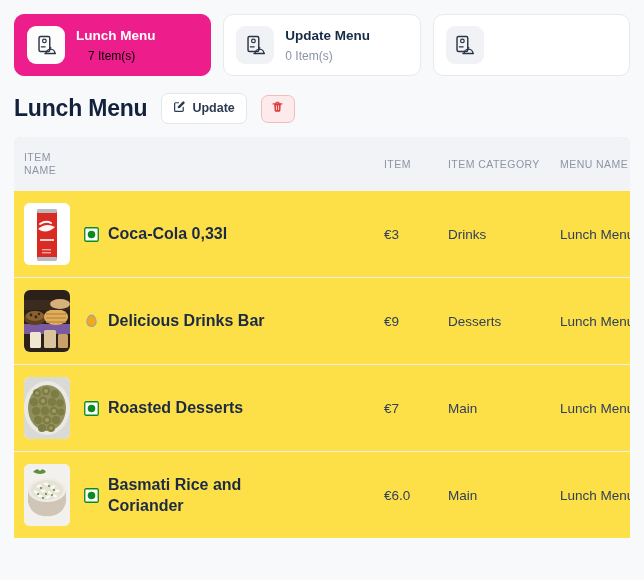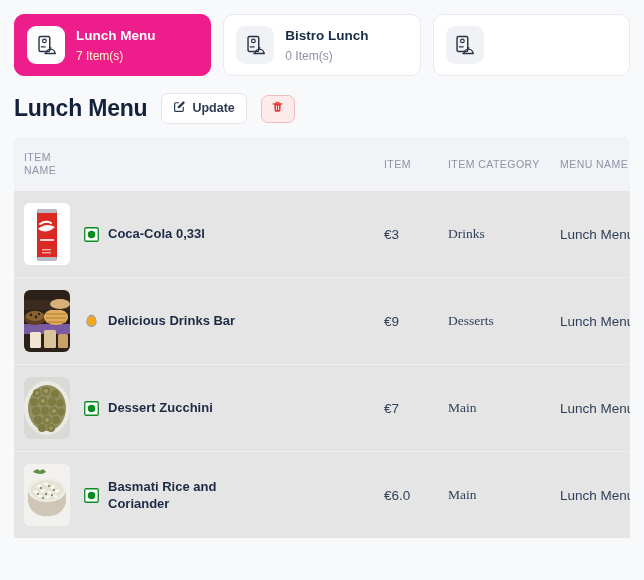--- a/index.html
+++ b/index.html
@@ -69,21 +69,21 @@
     text-overflow: ellipsis;
   }
   .menu-card.active .card-title { color: #ffffff; }
 
   .card-sub {
     font-size: 12px;
     color: #8c93a3;
     margin-top: 2px;
     white-space: nowrap;
   }
-  .menu-card.active .card-sub { color: #fef9c3; }
+  .menu-card.active .card-sub { color: #000000; margin-left: 12px; }
 
   
   .title-row {
     display: flex;
     align-items: center;
     gap: 14px;
     padding: 17px 14px 13px 14px;
   }
 
   .page-title {
@@ -118,21 +118,21 @@
     height: 28px;
     background: #fdeaea;
     border: 1px solid #f3bcbc;
     border-radius: 7px;
     cursor: pointer;
   }
 
   
   .table-wrap {
     margin: 0 14px;
-    background: #e5e5e5;
+    background: #fde047;
     border-radius: 8px 8px 0 0;
     overflow: hidden;
   }
 
   table.items {
     width: 760px;          
     border-collapse: collapse;
     table-layout: fixed;
   }
 
@@ -181,32 +181,32 @@
 
   .name-cell { padding-left: 4px; }
 
   .name-inner {
     display: flex;
     align-items: center;
     gap: 9px;
   }
 
   .name-label {
-    font-size: 13px;
+    font-size: 16px;
     font-weight: bold;
     color: #1c2a44;
     line-height: 1.35;
     max-width: 168px;
   }
 
   
   .diet { flex: 0 0 auto; width: 15px; height: 15px; display: block; }
 
   td.cell-price { color: #34405a; font-size: 13.5px; }
-  td.cell-cat   { color: #34405a; font-size: 13.5px; font-family: Liberation Serif, serif; }
+  td.cell-cat   { color: #34405a; font-size: 13.5px; }
   td.cell-menu  { color: #34405a; font-size: 13.5px; white-space: nowrap; }
 </style>
 </head>
 <body>
 
 <div class="card-strip">
 
   <div class="menu-card active">
     <span class="card-icon-tile">
       <svg width="23" height="23" viewBox="0 0 24 24" fill="none">
@@ -229,21 +229,21 @@
       <svg width="23" height="23" viewBox="0 0 24 24" fill="none">
         <rect x="4.2" y="2.6" width="11.2" height="15.6" rx="1.6" stroke="#2b3445" stroke-width="1.5"></rect>
         <circle cx="9.8" cy="7.2" r="1.9" stroke="#2b3445" stroke-width="1.3"></circle>
         <path d="M6.6 13.4h4" stroke="#2b3445" stroke-width="1.3" stroke-linecap="round"></path>
         <path d="M10.4 20.4h10.8" stroke="#2b3445" stroke-width="1.5" stroke-linecap="round"></path>
         <path d="M11.6 20.4a4.6 4.6 0 0 1 9.2 0" stroke="#2b3445" stroke-width="1.5" fill="none"></path>
         <circle cx="16.2" cy="14.4" r="0.9" fill="#2b3445"></circle>
       </svg>
     </span>
     <span class="card-text">
-      <span class="card-title">Bistro Lunch</span>
+      <span class="card-title">Update Menu</span>
       <span class="card-sub">0 Item(s)</span>
     </span>
   </div>
 
   <div class="menu-card">
     <span class="card-icon-tile">
       <svg width="23" height="23" viewBox="0 0 24 24" fill="none">
         <rect x="4.2" y="2.6" width="11.2" height="15.6" rx="1.6" stroke="#2b3445" stroke-width="1.5"></rect>
         <circle cx="9.8" cy="7.2" r="1.9" stroke="#2b3445" stroke-width="1.3"></circle>
         <path d="M6.6 13.4h4" stroke="#2b3445" stroke-width="1.3" stroke-linecap="round"></path>
@@ -406,21 +406,21 @@
           </span>
         </td>
         <td class="name-cell">
           <span class="name-inner">
             <span class="diet">
               <svg width="15" height="15" viewBox="0 0 16 16">
                 <rect x="0.8" y="0.8" width="14.4" height="14.4" rx="1.4" fill="#ffffff" stroke="#0b8a1f" stroke-width="1.4"></rect>
                 <circle cx="8" cy="8" r="4" fill="#0b8a1f"></circle>
               </svg>
             </span>
-            <span class="name-label">Dessert Zucchini</span>
+            <span class="name-label">Roasted Desserts</span>
           </span>
         </td>
         <td class="cell-price">€7</td>
         <td class="cell-cat">Main</td>
         <td class="cell-menu">Lunch Menu</td>
       </tr>
 
       <tr>
         <td class="cell-img">
           <span class="thumb">

